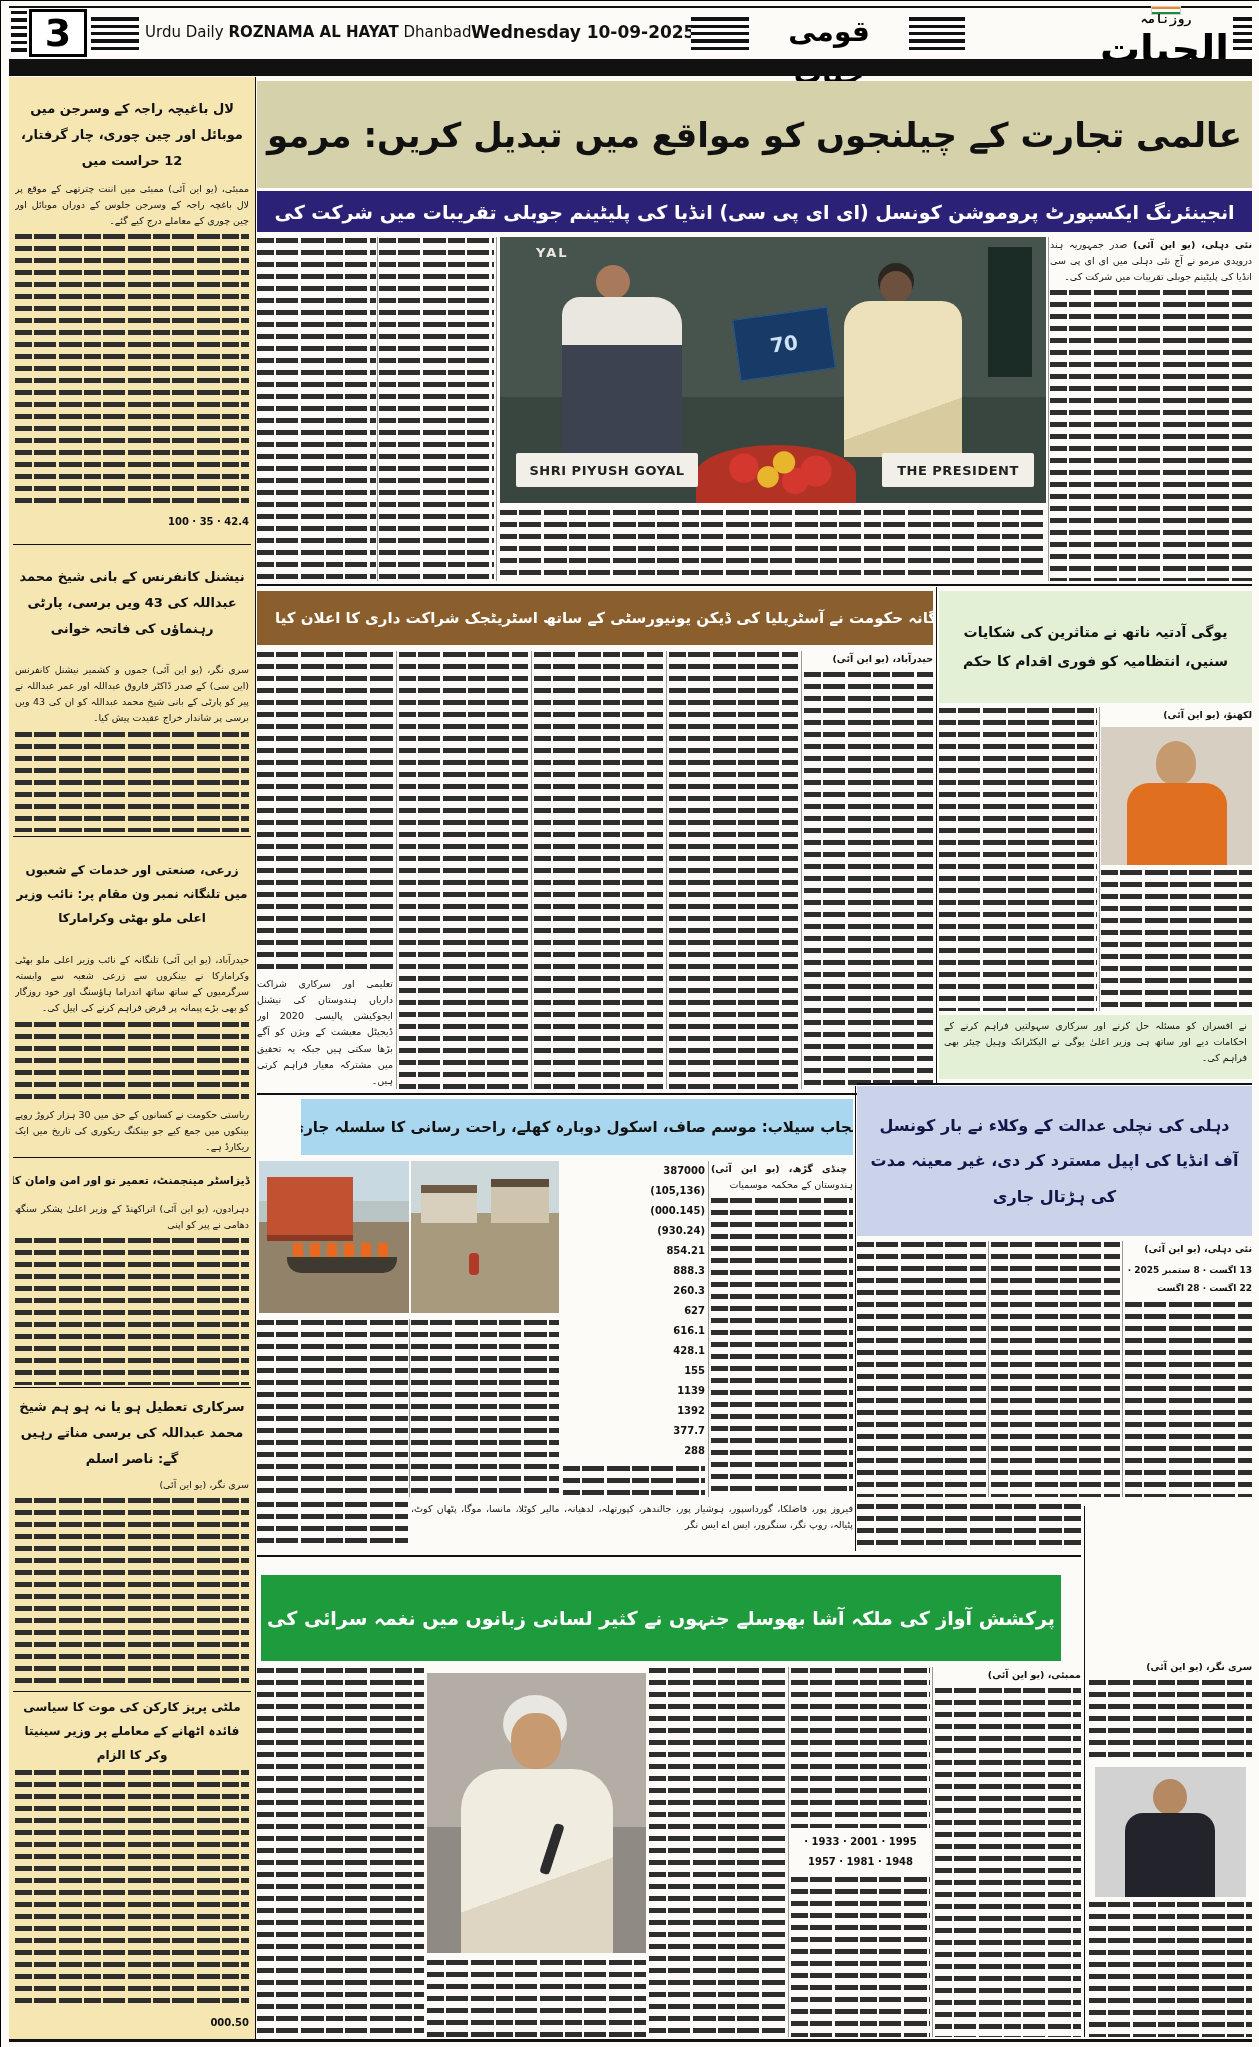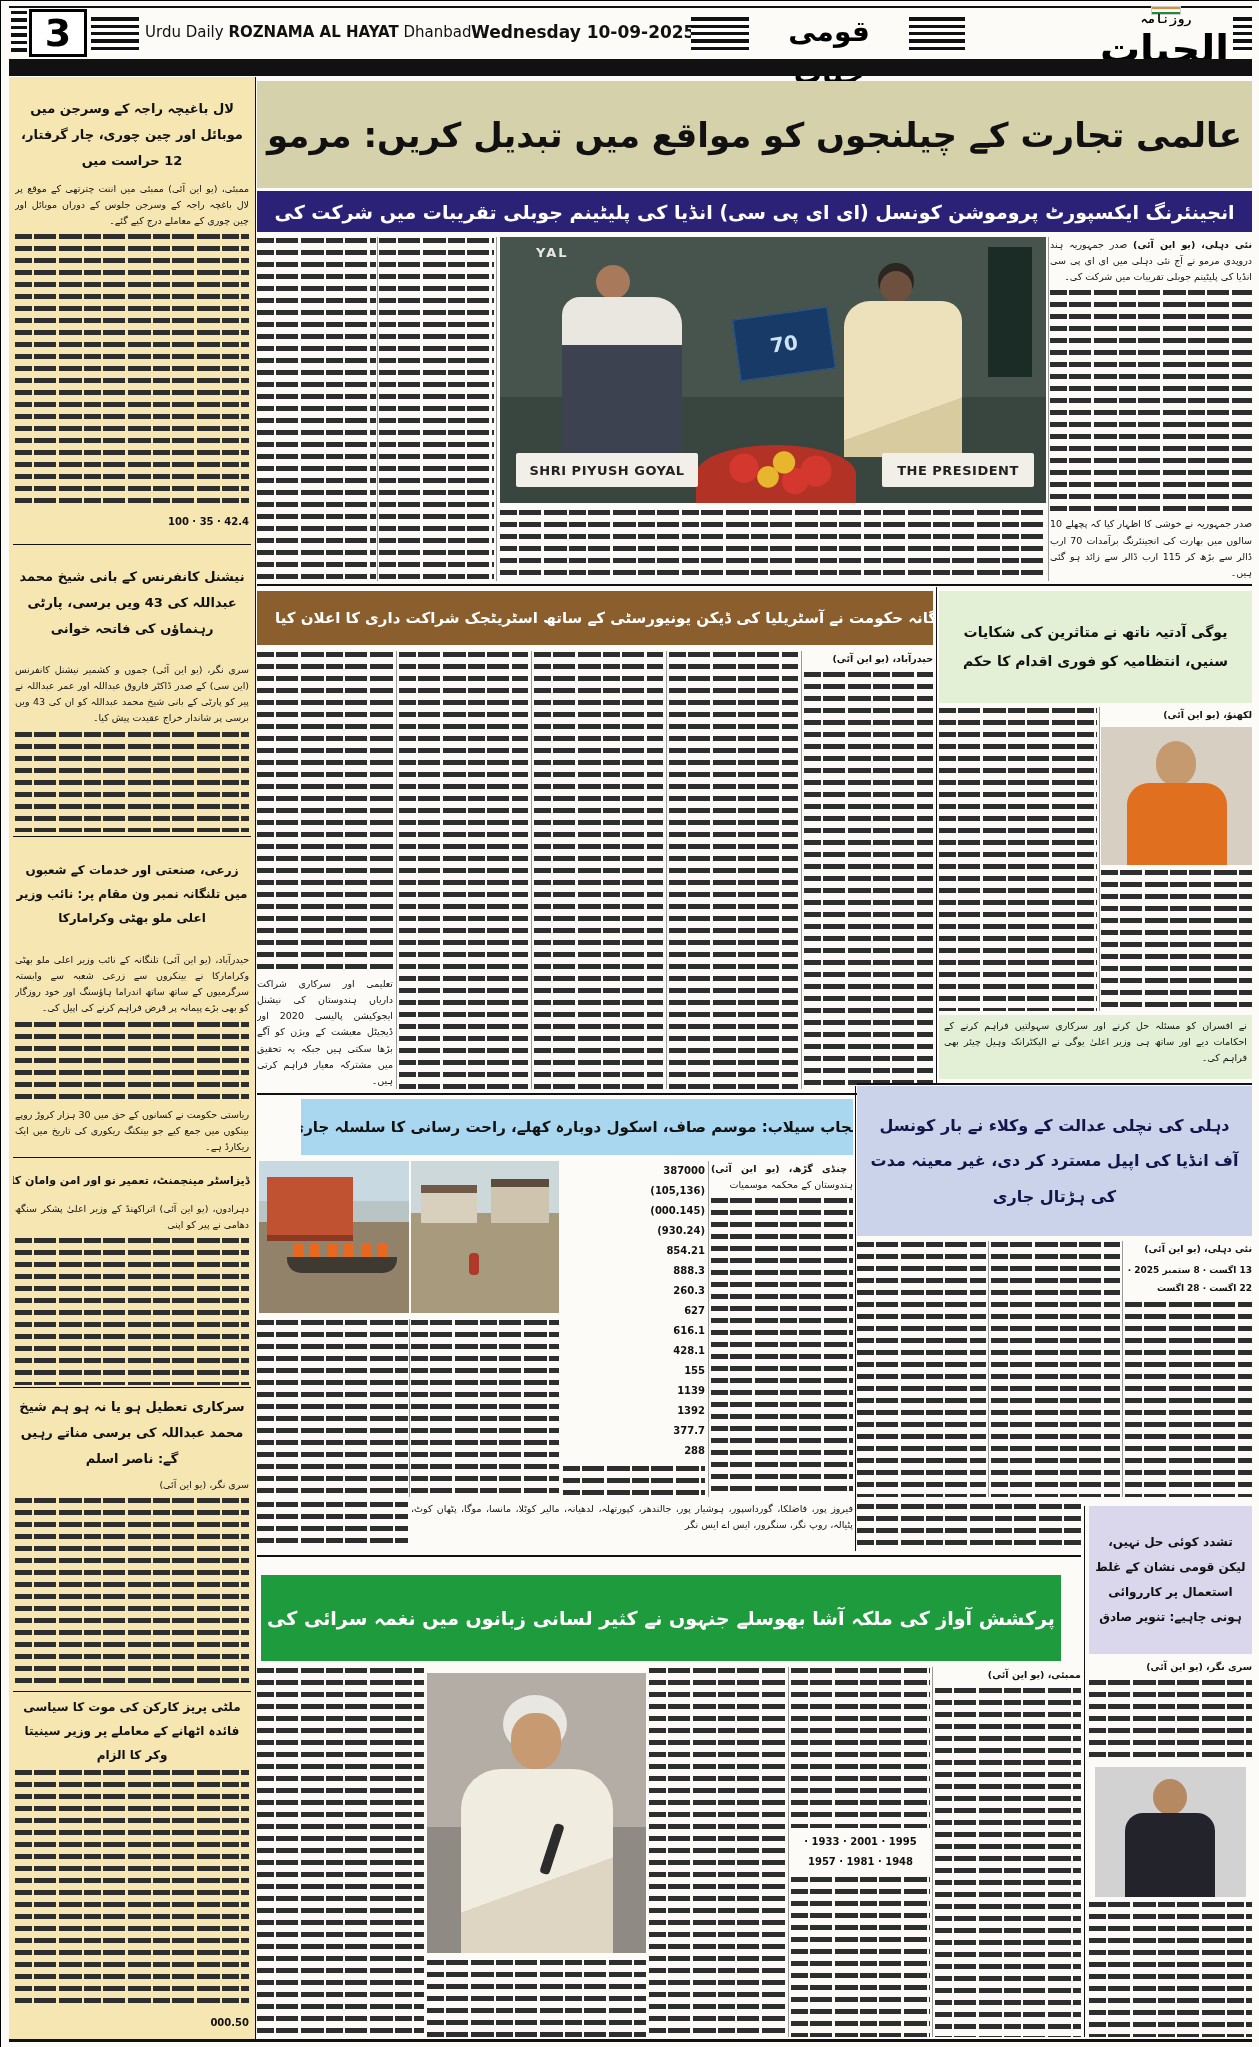--- a/index.html
+++ b/index.html
@@ -101,21 +101,20 @@
   <div class="abs uh nowrap" style="left:256px;top:80px;width:995px;height:107px;background:#d5d1ab;font-size:34px;">عالمی تجارت کے چیلنجوں کو مواقع میں تبدیل کریں: مرمو</div>
   <div class="abs uh nowrap" style="left:256px;top:190px;width:995px;height:41px;background:#2b2277;color:#fff;font-size:19px;">انجینئرنگ ایکسپورٹ پروموشن کونسل (ای ای پی سی) انڈیا کی پلیٹینم جوبلی تقریبات میں شرکت کی</div>
 
   <div class="abs body" style="left:1049px;top:236px;width:202px;height:344px;">
     <div class="snippet">
       <span class="dateline">نئی دہلی، (یو این آئی)</span>
       <span> </span>
       <span>صدر جمہوریہ ہند دروپدی مرمو نے آج نئی دہلی میں ای ای پی سی انڈیا کی پلیٹینم جوبلی تقریبات میں شرکت کی۔</span>
     </div>
     <div class="fill"></div>
-    <div class="snippet">صدر جمہوریہ نے خوشی کا اظہار کیا کہ پچھلے 10 سالوں میں بھارت کی انجینئرنگ برآمدات 70 ارب ڈالر سے بڑھ کر 115 ارب ڈالر سے زائد ہو گئی ہیں۔</div>
   </div>
   <div class="vr" style="left:1047px;top:236px;height:344px;"></div>
 
   <div class="photo" style="left:499px;top:236px;width:546px;height:266px;background:linear-gradient(180deg,#46544d 0 60%,#39453f 60% 100%);">
     <div class="abs" style="left:36px;top:8px;color:#e8e8e0;font-size:13px;letter-spacing:2px;font-weight:bold;">YAL</div>
     <div class="abs" style="left:96px;top:28px;width:34px;height:34px;border-radius:50%;background:#a8795a;"></div>
     <div class="abs" style="left:62px;top:60px;width:120px;height:160px;border-radius:18px 28px 0 0;background:linear-gradient(180deg,#e9e7e0 0 30%,#3c4250 30% 100%);"></div>
     <div class="abs" style="left:380px;top:34px;width:32px;height:32px;border-radius:50%;background:#6e503f;box-shadow:0 -6px 0 2px #2c2620;"></div>
     <div class="abs" style="left:344px;top:64px;width:118px;height:156px;border-radius:26px 20px 0 0;background:linear-gradient(160deg,#ece1ba 0 70%,#d9cba0 70% 100%);"></div>
     <div class="abs" style="left:488px;top:10px;width:44px;height:130px;background:#1b2b26;"></div>
@@ -280,21 +279,20 @@
     <div class="abs" style="left:120px;top:150px;width:10px;height:52px;background:#2c2c2c;transform:rotate(18deg);border-radius:4px;"></div>
   </div>
   <div class="abs body" style="left:256px;top:1666px;width:167px;height:370px;">
       <div class="fill"></div>
     </div>
   <div class="abs body" style="left:426px;top:1958px;width:219px;height:78px;">
       <div class="fill"></div>
     </div>
 
   <div class="vr" style="left:1083px;top:1505px;height:531px;background:#111;"></div>
-  <div class="abs uh" style="left:1088px;top:1505px;width:163px;height:148px;background:#dad6ec;font-size:12px;line-height:2.1;padding:0 5px;">تشدد کوئی حل نہیں، لیکن قومی نشان کے غلط استعمال پر کارروائی ہونی چاہیے: تنویر صادق</div>
   <div class="abs body" style="left:1088px;top:1658px;width:163px;height:378px;">
     <div class="snippet"><span class="dateline">سری نگر، (یو این آئی)</span></div>
     <div class="fill" style="flex:0 0 84px;"></div>
     <div class="photo" style="position:relative;width:151px;height:130px;flex:none;background:#d2d2d2;margin:0 auto;">
       <div class="abs" style="left:58px;top:12px;width:34px;height:36px;border-radius:50%;background:#b58a62;"></div>
       <div class="abs" style="left:30px;top:46px;width:90px;height:84px;border-radius:18px 18px 0 0;background:#23232b;"></div>
     </div>
     <div class="fill"></div>
   </div>
 

